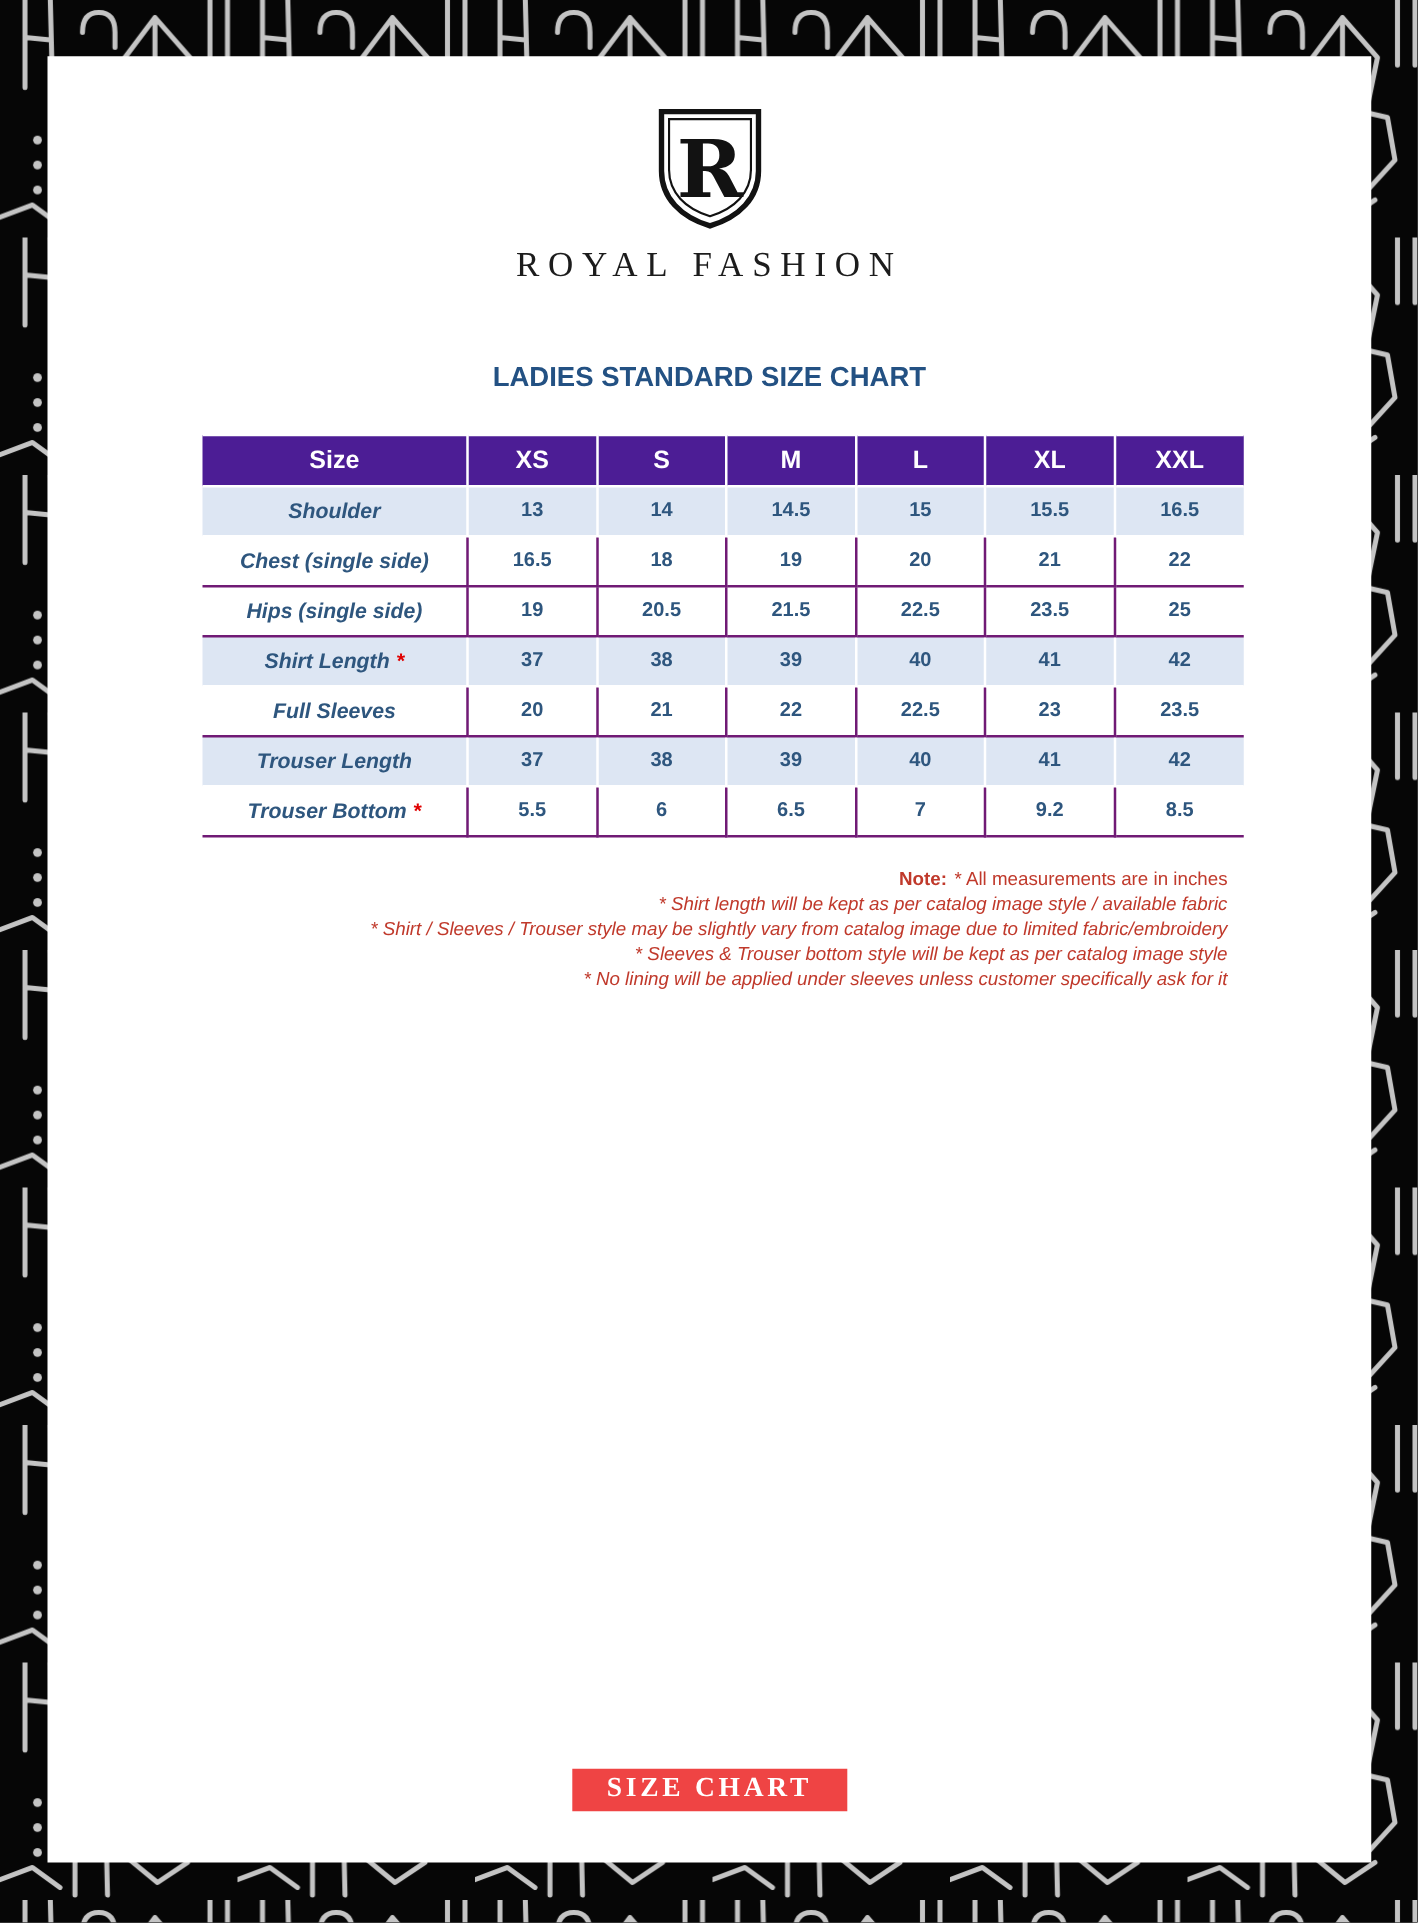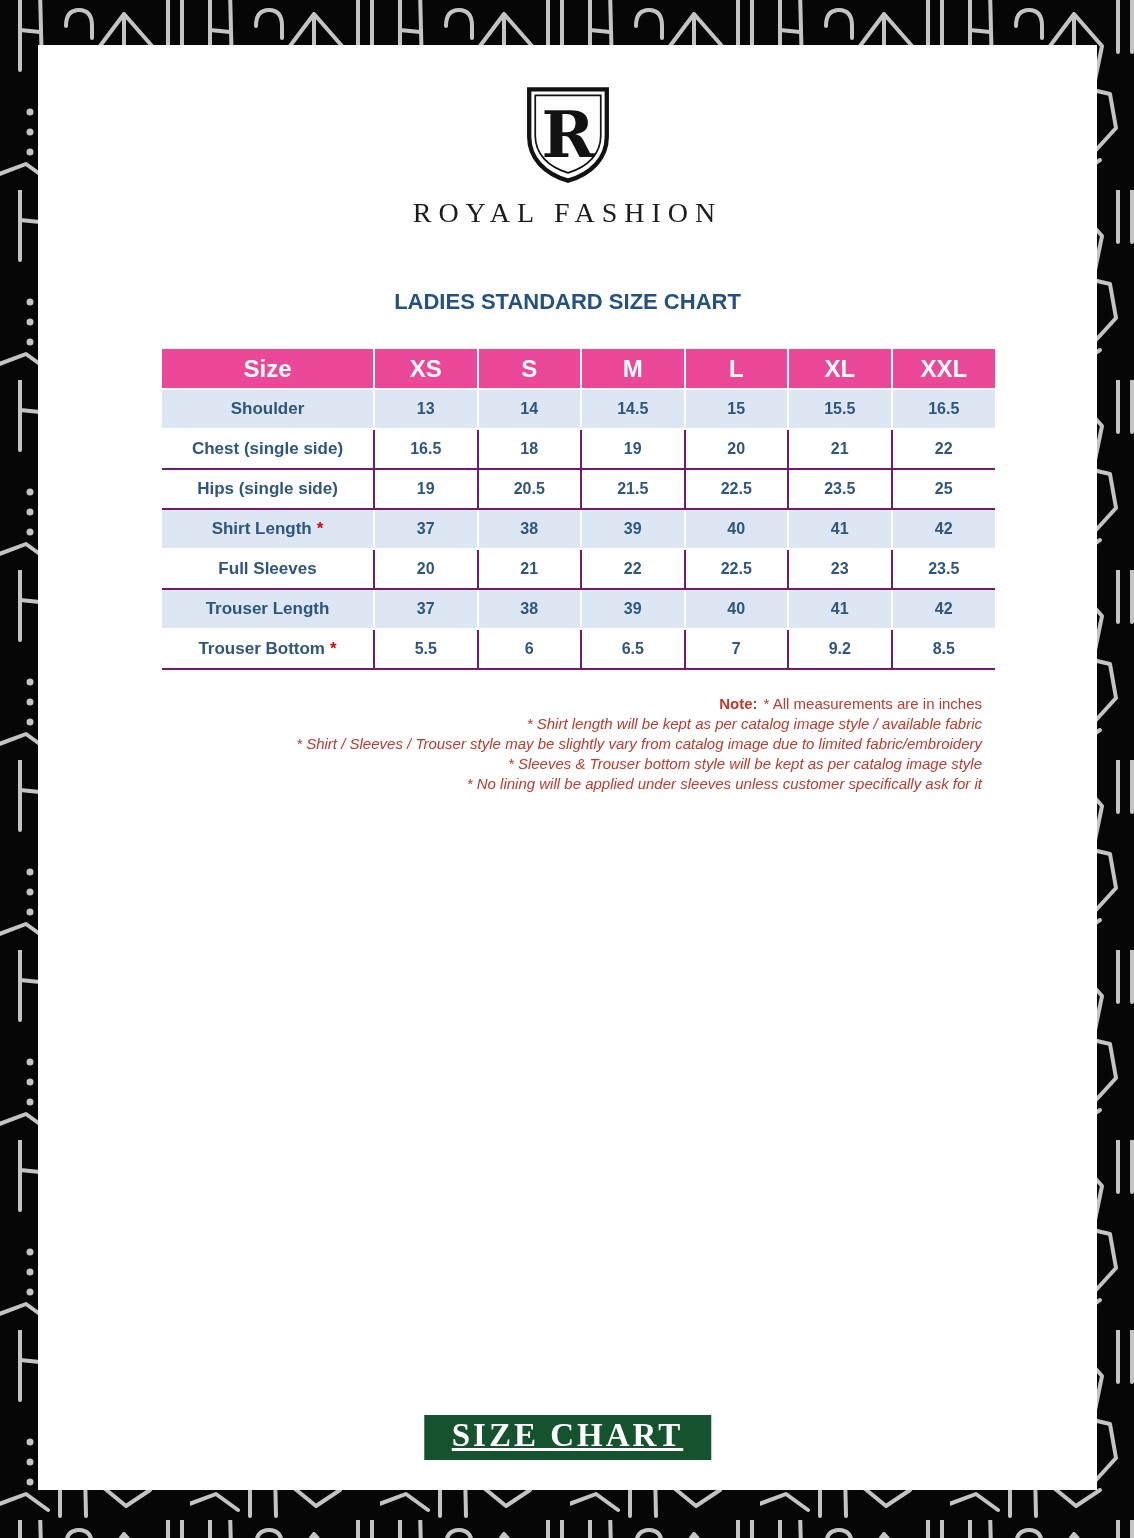--- a/index.html
+++ b/index.html
@@ -28,47 +28,47 @@
     margin-top: 60px; text-align: center;
     font-size: 22px; font-weight: bold; color: #235183;
   }
   .size-table {
     margin: 32px 0 0 124px; width: 833px;
     border-collapse: collapse; table-layout: fixed;
   }
   .size-table col.c-label { width: 212px; }
   .size-table th, .size-table td { text-align: center; vertical-align: middle; padding: 0; }
   .size-table thead th {
-    background: #ec4899; color: #ffffff;
-    font-size: 24px; font-weight: bold; height: 41px;
+    background: #4c1d95; color: #ffffff;
+    font-size: 20px; font-weight: bold; height: 41px;
     border: 2px solid #ffffff;
   }
   .size-table thead th:first-child { border-left: none; }
   .size-table thead th:last-child { border-right: none; }
   .size-table tbody td { height: 40px; font-weight: bold; color: #2e567e; font-size: 16px; }
-  .size-table tbody td.row-label { font-size: 17px; }
+  .size-table tbody td.row-label { font-size: 17px; font-style: italic; }
   .size-table tr.alt td { background: #dde6f3; border: 2px solid #ffffff; }
   .size-table tr.plain td { background: #ffffff; border: 2px solid #701a75; }
   .size-table tr.alt td:first-child, .size-table tr.plain td:first-child { border-left: none; }
   .size-table tr.alt td:last-child, .size-table tr.plain td:last-child { border-right: none; }
   .star { color: #e00000; margin-left: 5px; }
   .notes {
     margin: 24px 0 0 184px;
     color: #c0392b; font-size: 15px; line-height: 20px;
     width: 760px;
     text-align: right;
   }
   .note-label { font-weight: bold; margin-right: 6px; }
   .note-item { margin-left: 41px; font-style: italic; }
   .banner {
     position: absolute; top: 1370px; left: 50%; transform: translateX(-50%);
-    background: #14532d; color: #ffffff;
+    background: #ef4444; color: #ffffff;
     font-family: "Liberation Serif", serif;
-    font-size: 33px; font-weight: bold; letter-spacing: 3px;
-    padding: 2px 28px 6px 28px; white-space: nowrap; text-decoration: underline;
+    font-size: 22px; font-weight: bold; letter-spacing: 3px;
+    padding: 2px 28px 6px 28px; white-space: nowrap;
   }
 </style>
 </head>
 <body>
 
 <svg class="doodle-bg" width="1134" height="1538" aria-hidden="true">
   <defs>
     <pattern id="doodles" width="190" height="190" patternUnits="userSpaceOnUse">
       <rect width="190" height="190" fill="#060606"></rect>
       <g fill="none" stroke="#c4c4c4" stroke-width="4" stroke-linecap="round" stroke-linejoin="round">

